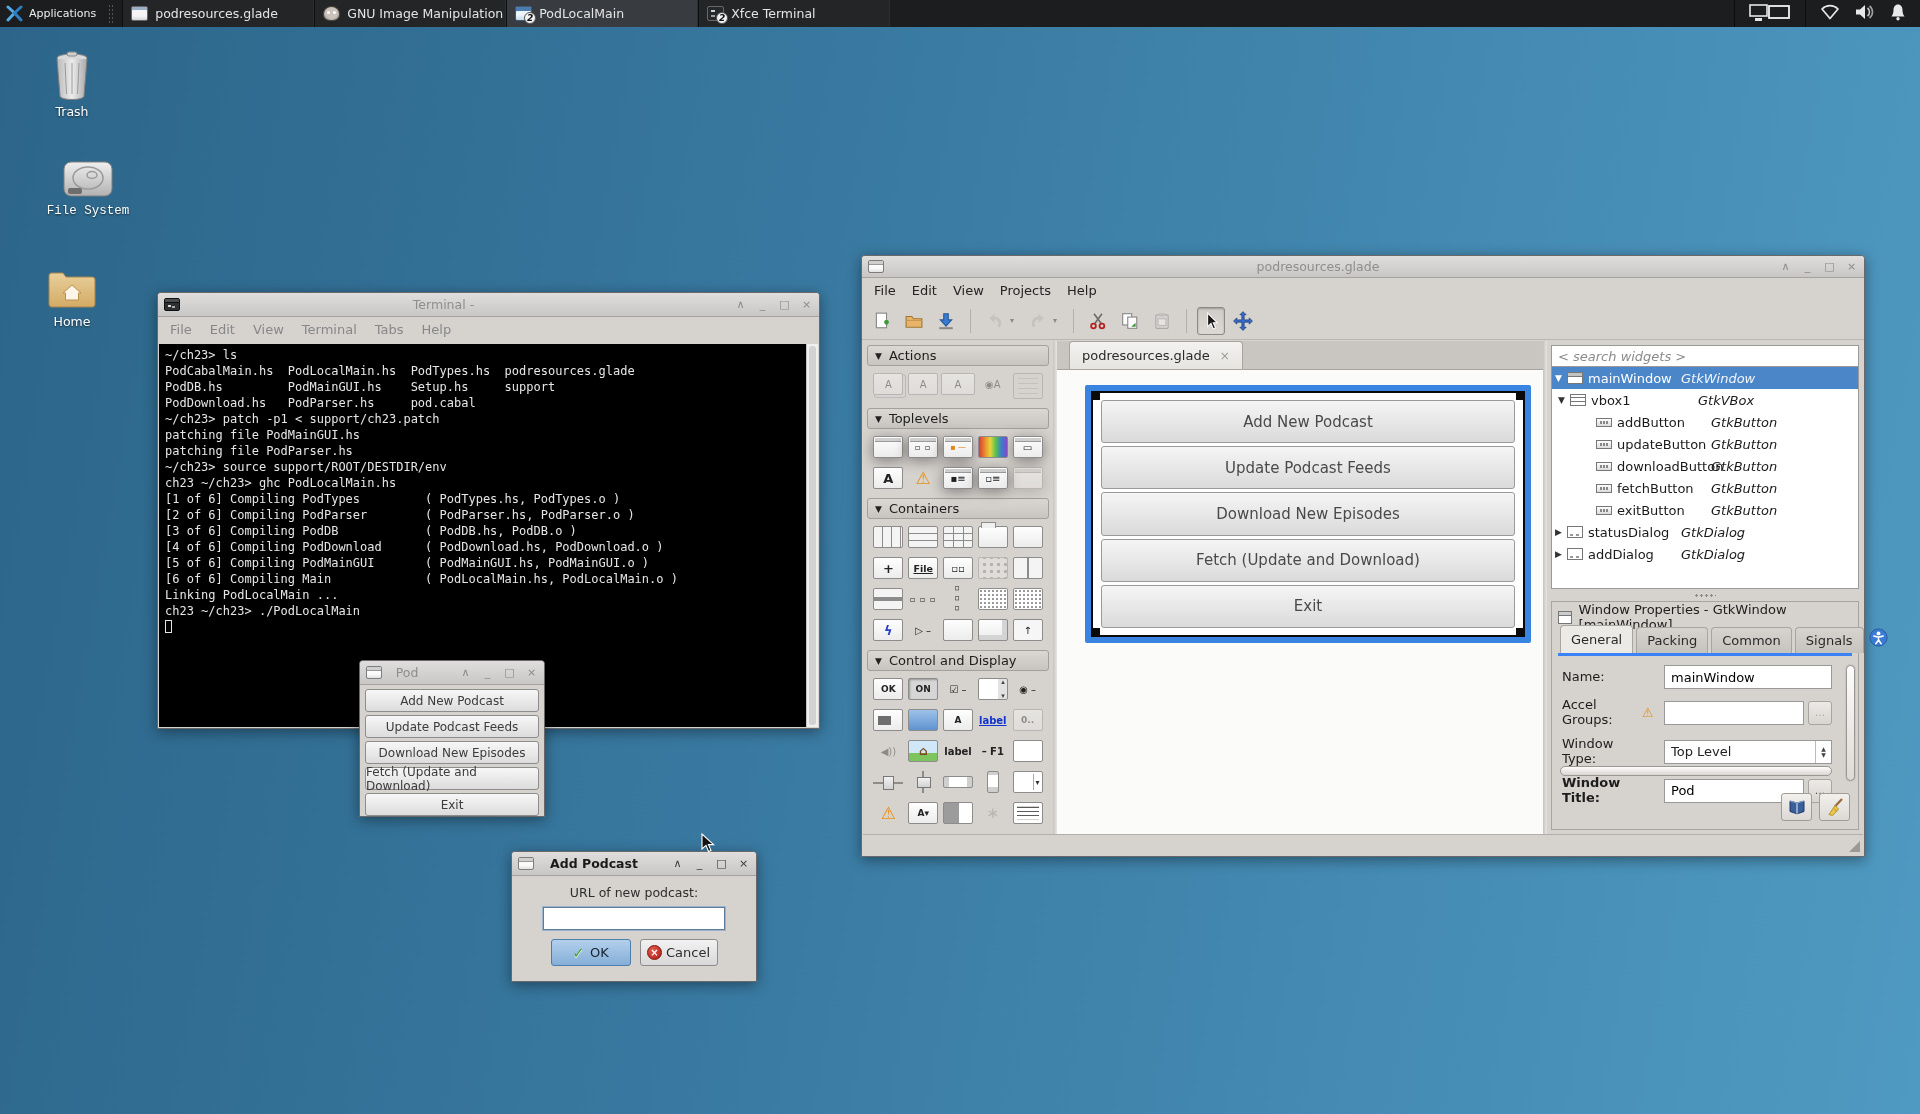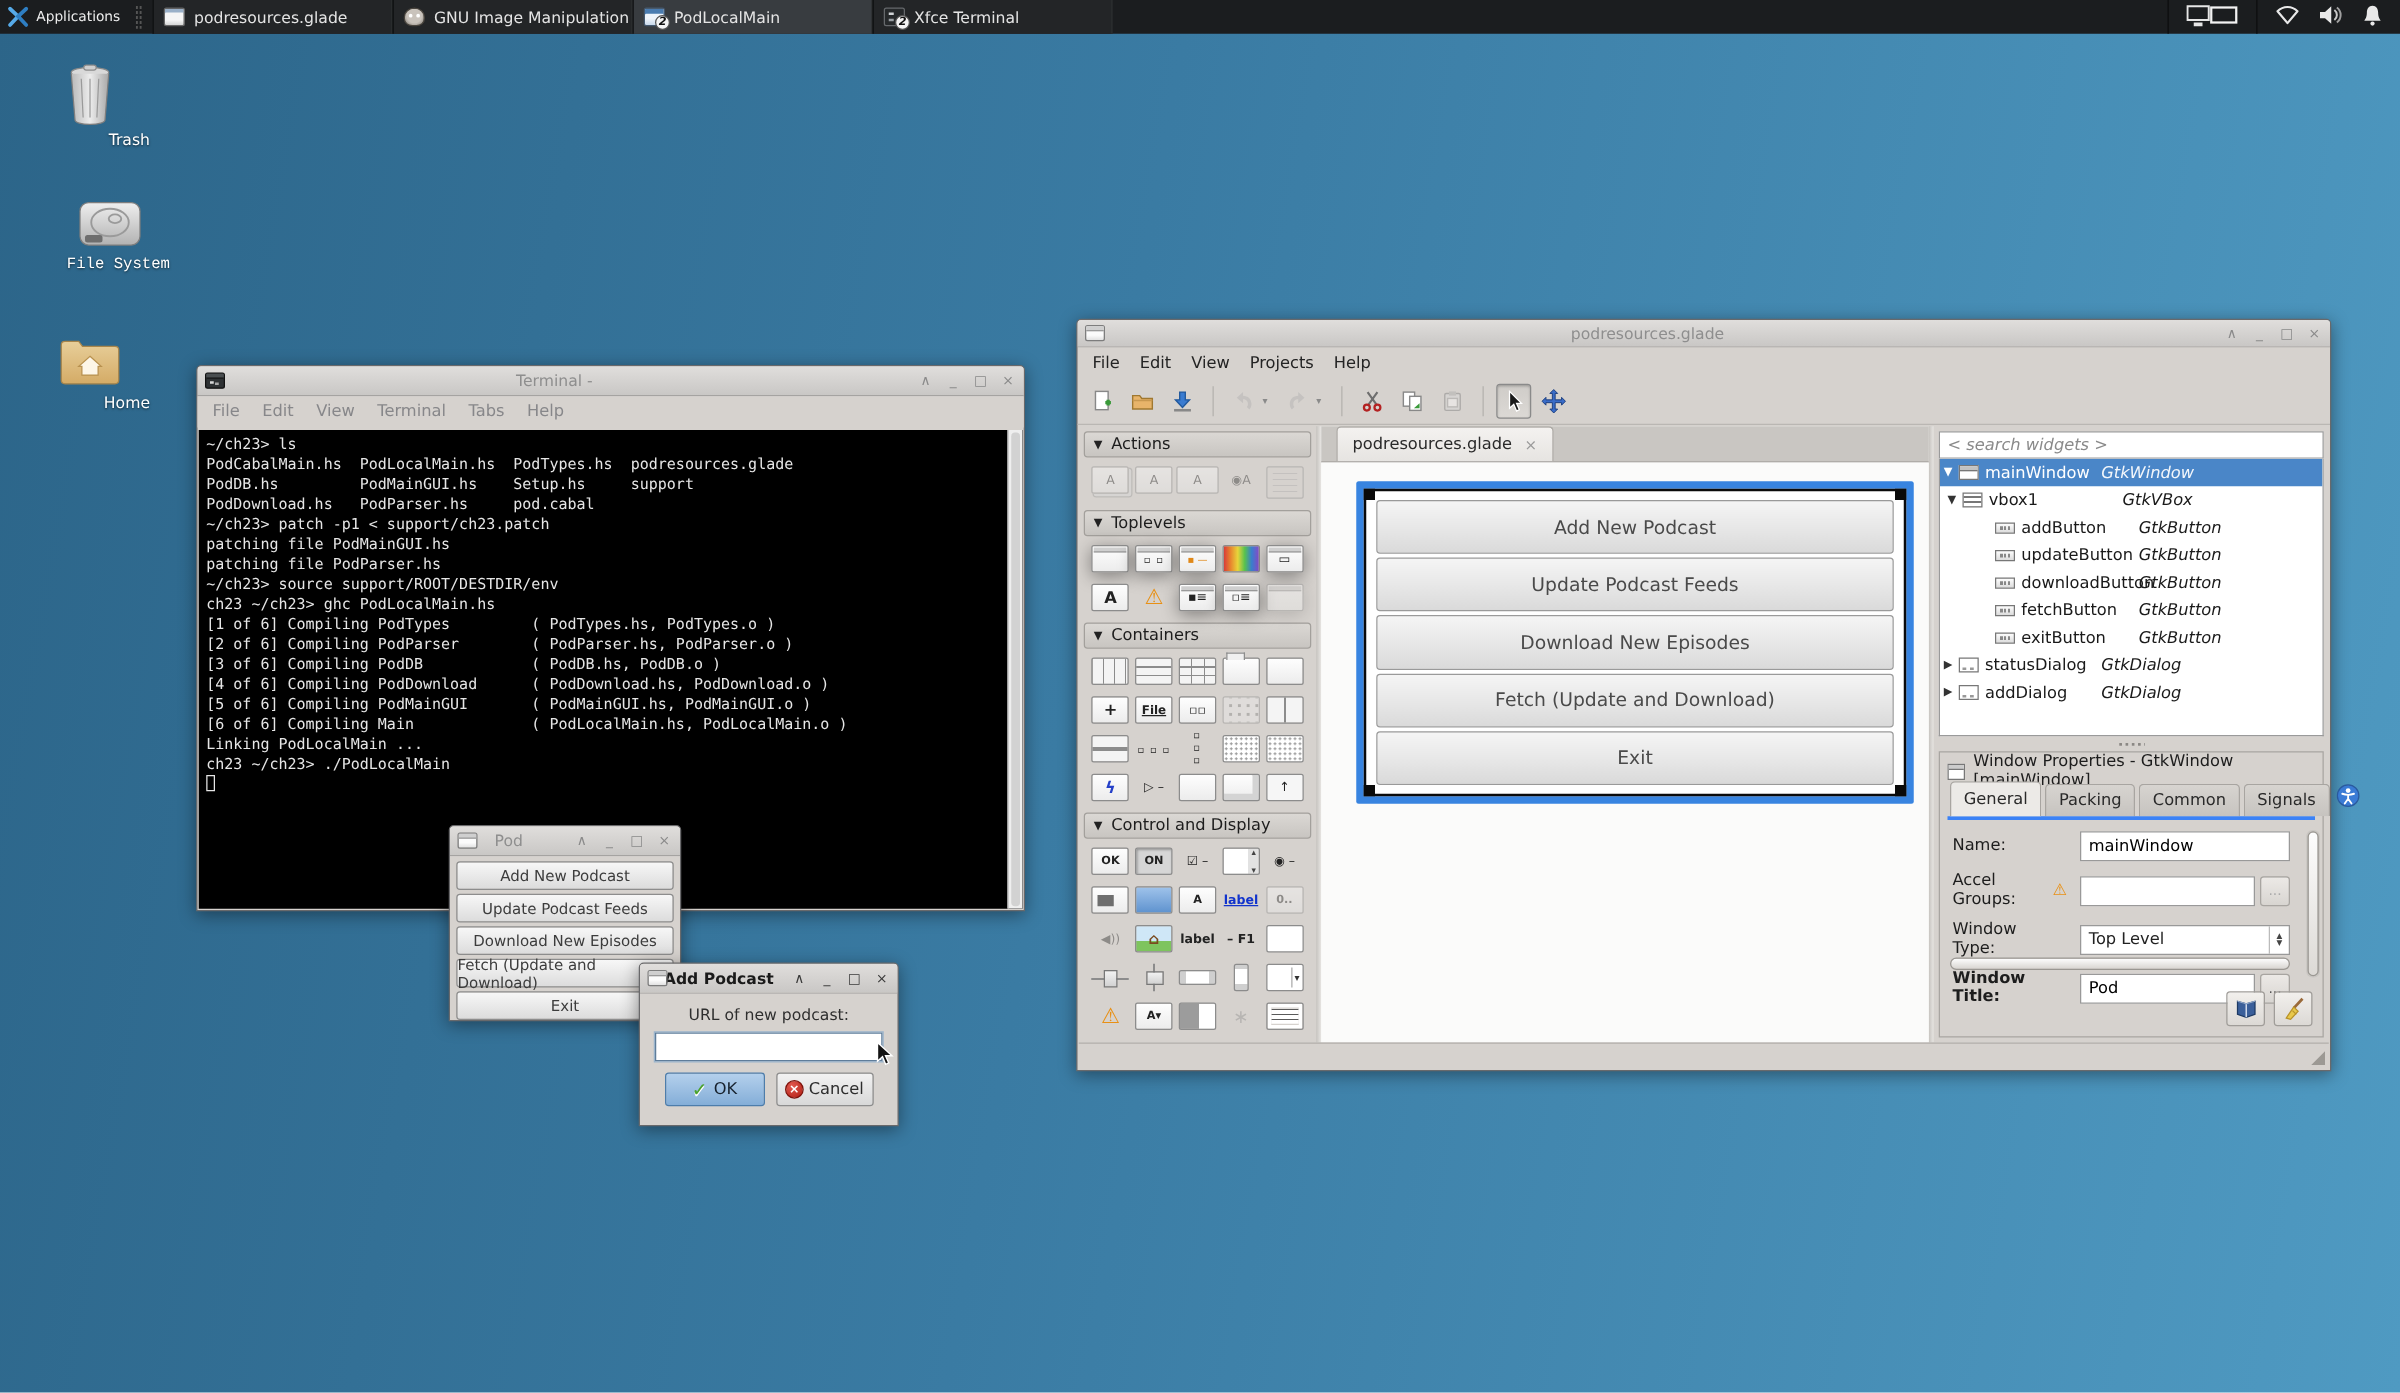--- a/index.html
+++ b/index.html
@@ -23,21 +23,21 @@
   .task.i-pod .ticon { background:linear-gradient(#eef4fb 60%,#c8d8ea); border:1px solid #44586e; box-shadow:inset 0 4px 0 #4a7cb0; }
   .task.i-term .ticon { background:#26292b; border:1px solid #66696c; }
   .task.i-term .ticon::after { content:""; position:absolute; left:3px; top:3px; width:4px; height:2px; background:#cfd3d6; box-shadow:0 5px 0 -0px #9aa0a4; }
   .tbadge { position:absolute; right:-5px; bottom:-4px; min-width:12px; height:12px; background:#f4f4f4; color:#111; border:1px solid #555; border-radius:50%; font-size:9px; font-weight:bold; line-height:10px; text-align:center; }
   .tbadge:empty { display:none; }
   .tray { margin-left:auto; display:flex; align-items:center; gap:14px; padding-right:14px; }
   .traysep { width:1px; height:27px; background:#0c0d0e; }
   .trayicon { display:inline-block; }
 
   
-  .dicon { position:absolute; width:96px; text-align:right; cursor:default; }
+  .dicon { position:absolute; width:96px; text-align:center; cursor:default; }
   .dicon svg { display:block; margin:0 auto; }
   .dlabel { margin-top:4px; color:#fff; font-size:12.5px; text-shadow:0 1px 2px rgba(0,0,0,.65); }
 
   
   .win { position:absolute; border:1px solid #69696b; border-radius:4px 4px 0 0; box-shadow:0 3px 14px rgba(0,0,0,.4); background:#d6d2ce; }
   .tbar { height:24px; background:linear-gradient(#e0dedc,#c9c7c5); border-bottom:1px solid #a5a3a1; border-radius:3px 3px 0 0; display:flex; align-items:center; padding:0 6px; gap:6px; position:relative; }
   .wtitle { position:absolute; left:0; right:90px; text-align:center; font-size:12.5px; color:#8e8e8e; pointer-events:none; }
   .tbar.active .wtitle { color:#1a1a1a; font-weight:bold; right:80px; }
   .wbtns { margin-left:auto; display:flex; gap:9px; z-index:2; }
   .wbtn { font-size:11px; color:#8a8a8a; width:13px; text-align:center; line-height:22px; }
@@ -59,21 +59,21 @@
   .cursor { display:inline-block; width:7px; height:13px; border:1px solid #e6e6e6; vertical-align:-2px; }
   .tscroll { position:absolute; right:0; top:0; bottom:0; width:12px; background:#efefef; border-left:1px solid #c4c4c4; }
   .tscroll::after { content:""; position:absolute; left:2px; right:2px; top:2px; bottom:2px; background:#d2d2d2; border-radius:3px; }
 
   
   .podwin { left:359px; top:660px; width:186px; height:157px; z-index:20; }
   .podbody { padding:4px 5px; display:flex; flex-direction:column; gap:3px; }
   .gbtn { height:23px; background:linear-gradient(#f7f7f7,#dcdcdc); border:1px solid #8d8d8d; border-radius:3px; font-size:12px; color:#3c3c3c; display:flex; align-items:center; justify-content:center; font-family:"DejaVu Sans", sans-serif; }
 
   
-  .adddlg { left:511px; top:770px; width:208px; height:131px; z-index:30; }
+  .adddlg { left:511px; top:851px; width:246px; height:131px; z-index:30; }
   .prompt { text-align:center; margin-top:9px; font-size:12.5px; color:#2e2e2e; }
   .urlinput { display:block; width:182px; height:23px; margin:7px auto 0; border:1px solid #5f7d9a; box-shadow:0 0 0 1px #9ab4cc; background:#fff; font-size:12px; padding:0 4px; font-family:"DejaVu Sans", sans-serif; }
   .dlgbtns { display:flex; justify-content:center; gap:9px; margin-top:9px; }
   .okbtn { width:80px; height:27px; background:linear-gradient(#b4d0ec,#84aed8); border:1px solid #4d7dab; border-radius:3px; display:flex; align-items:center; justify-content:center; gap:5px; font-size:13px; color:#17222e; }
   .okcheck { color:#4aa32a; font-weight:bold; font-size:15px; text-shadow:0 1px 0 #fff; }
   .cancelbtn { width:78px; height:27px; background:linear-gradient(#f2f2f2,#d8d8d8); border:1px solid #8d8d8d; border-radius:3px; display:flex; align-items:center; justify-content:center; gap:4px; font-size:13px; color:#2e2e2e; }
   .cancelx { width:15px; height:15px; background:radial-gradient(circle at 35% 30%, #e25a50, #b01c12); border:1px solid #7e120b; border-radius:50%; color:#fff; font-size:10px; font-weight:bold; line-height:13px; text-align:center; }
 
   
   .glade { left:861px; top:255px; width:1004px; height:602px; border-radius:4px 4px 0 0; }

